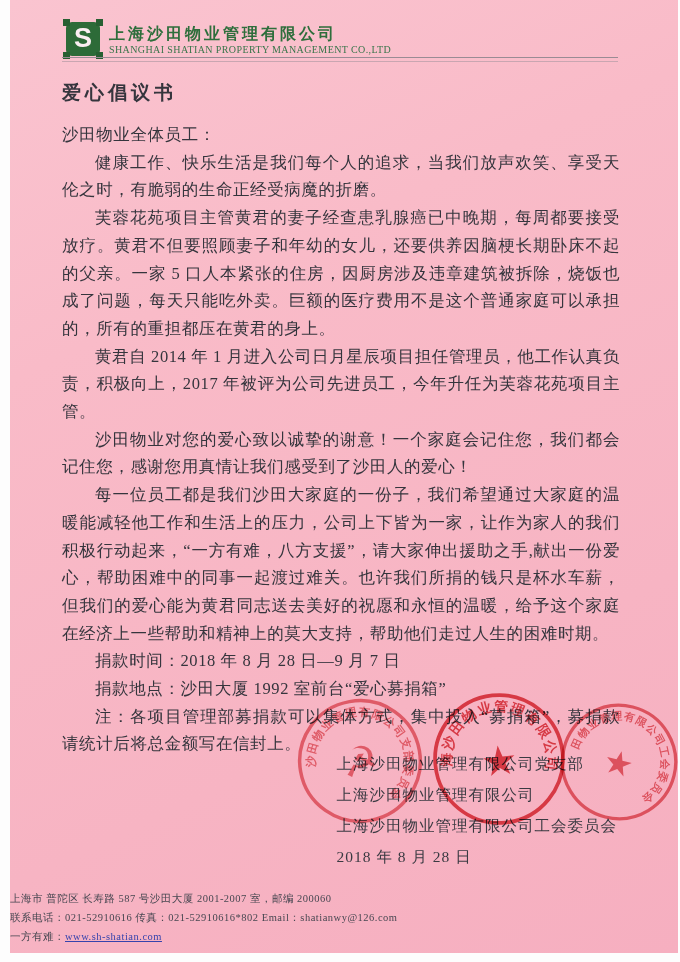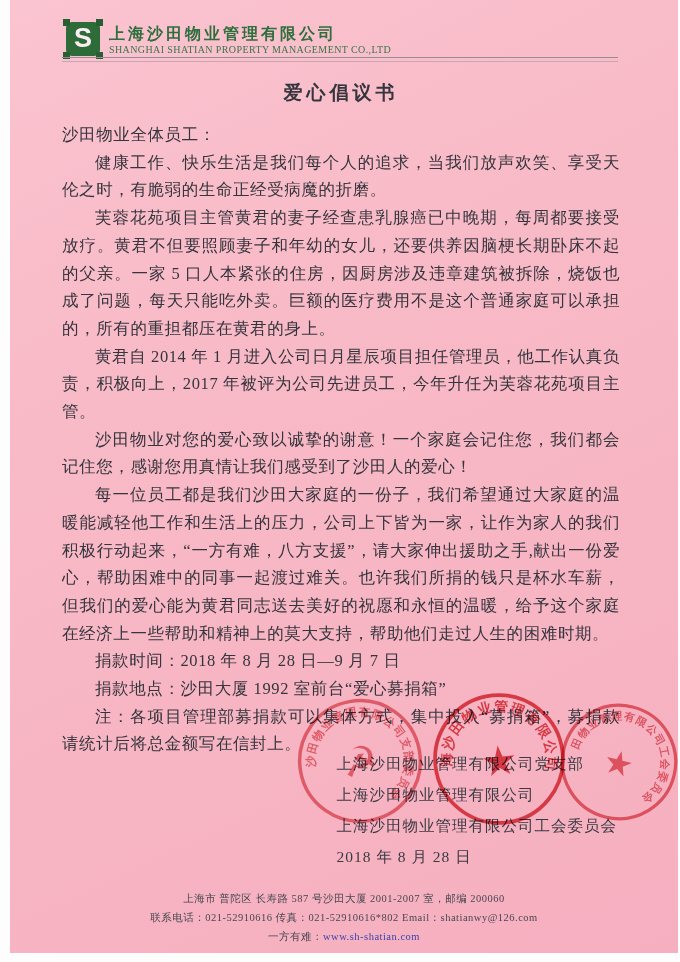--- a/index.html
+++ b/index.html
@@ -52,21 +52,21 @@
     position: absolute; top: 57px; left: 52px; width: 556px; height: 3px;
     border-top: 1.4px solid #9a8b94;
     border-bottom: 1px solid #c9a6b1;
   }
   
   .doc {
     position: absolute; top: 80px; left: 52px; width: 558px;
     color: #35353d;
   }
   .doc-title {
-    text-align: center; font-weight: bold; font-size: 19px;
+    font-weight: bold; font-size: 19px;
     letter-spacing: 4px; line-height: 26px; margin: 0 0 15px 0;
   }
   .doc p {
     margin: 0; font-size: 16.5px; line-height: 27.7px;
     text-align: justify; letter-spacing: 0.6px; font-family: Liberation Serif, serif;
   }
   .salutation { text-indent: 0; }
   .indent { text-indent: 2em; }
   
   .sig-block {
@@ -79,24 +79,24 @@
   .stamp-ring { fill: none; stroke: #d8323c; stroke-width: 4.2; }
   .stamp-text { fill: #d8323c; font-size: 13.5px; letter-spacing: 1.5px; font-weight: bold; }
   .stamp-text-mid { fill: #d8323c; font-size: 15.5px; letter-spacing: 2px; font-weight: bold; }
   .stamp-symbol { fill: #d8323c; text-anchor: middle; font-family: "DejaVu Sans", sans-serif; }
   #stamp-party { left: 283px; top: 694px; width: 134px; height: 134px; opacity: 0.62; transform: rotate(-10deg); }
   #stamp-company { left: 418px; top: 688px; width: 142px; height: 142px; opacity: 0.85; transform: rotate(-6deg); }
   #stamp-union { left: 546px; top: 699px; width: 126px; height: 126px; opacity: 0.68; transform: rotate(14deg); }
   
   .footer {
     position: absolute; top: 889px; left: 0; width: 100%;
-    text-align: center; color: #474751;
+    text-align: left; color: #474751;
     font-size: 10.5px; line-height: 19px; letter-spacing: 0.5px;
   }
-  .footer .url { color: #3643ad; }
+  .footer .url { color: #3643ad; text-decoration: underline; }
 </style>
 </head>
 <body>
 
 <div class="canvas">
   <div class="paper">
 
     <div class="header">
       <div class="logo-box">
         <span class="logo-corner lc-tl"></span>

